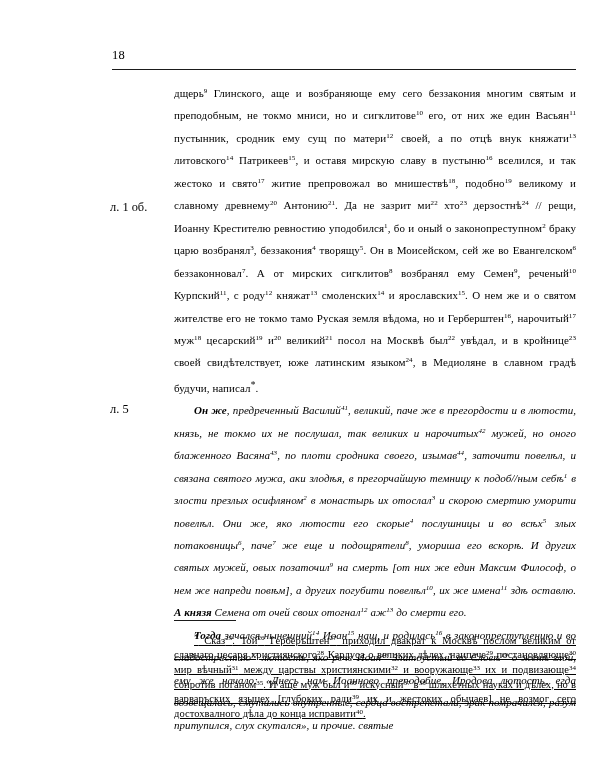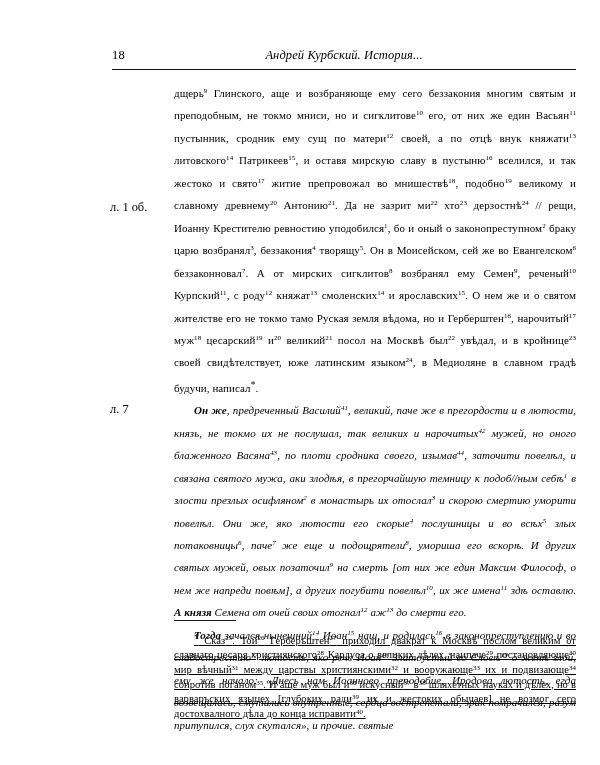--- a/index.html
+++ b/index.html
@@ -128,26 +128,25 @@
     vertical-align: 0.5em;
   }
 </style>
 </head>
 <body>
 
 <div class="page">
 
   <div class="runhead">
     <span class="folio">18</span>
-    <span class="title">Андрей Курбский. История...</span>
     <div class="rule"></div>
   </div>
 
   <div class="marginnote" style="top:196px">л. 1 об.</div>
-  <div class="marginnote" style="top:398px">л. 7</div>
+  <div class="marginnote" style="top:398px">л. 5</div>
 
   <div class="textblock">
     <p class="body">дщерь<sup>9</sup> Глинского, аще и возбраняюще ему сего беззакония многим святым и преподобным, не токмо мниси, но и сигклитове<sup>10</sup> его, от них же един Васьян<sup>11</sup> пустынник, сродник ему сущ по матери<sup>12</sup> своей, а по отцѣ внук княжати<sup>13</sup> литовского<sup>14</sup> Патрикеев<sup>15</sup>, и оставя мирскую славу в пустыню<sup>16</sup> вселился, и так жестоко и свято<sup>17</sup> житие препровожал во мнишествѣ<sup>18</sup>, подобно<sup>19</sup> великому и славному древнему<sup>20</sup> Антонию<sup>21</sup>. Да не зазрит ми<sup>22</sup> хто<sup>23</sup> дерзостнѣ<sup>24</sup> // рещи, Иоанну Крестителю ревностию уподобился<sup>1</sup>, бо и оный о законопреступном<sup>2</sup> браку царю возбранял<sup>3</sup>, беззакония<sup>4</sup> творящу<sup>5</sup>. Он в Моисейском, сей же во Евангелском<sup>6</sup> беззаконновал<sup>7</sup>. А от мирских сигклитов<sup>8</sup> возбранял ему Семен<sup>9</sup>, реченый<sup>10</sup> Курпский<sup>11</sup>, с роду<sup>12</sup> княжат<sup>13</sup> смоленских<sup>14</sup> и ярославских<sup>15</sup>. О нем же и о святом жителстве его не токмо тамо Руская земля вѣдома, но и Герберштен<sup>16</sup>, нарочитый<sup>17</sup> муж<sup>18</sup> цесарский<sup>19</sup> и<sup>20</sup> великий<sup>21</sup> посол на Москвѣ был<sup>22</sup> увѣдал, и в кройнице<sup>23</sup> своей свидѣтелствует, юже латинским языком<sup>24</sup>, в Медиоляне в славном градѣ будучи, написал<span class="ast">*</span>.</p>
     <p class="body indent"><span class="b">Он же</span>, предреченный Василий<sup>41</sup>, великий, паче же в прегордости и в лютости, князь, не токмо их не послушал, так великих и нарочитых<sup>42</sup> мужей, но оного блаженного Васяна<sup>43</sup>, по плоти сродника своего, изымав<sup>44</sup>, заточити повелѣл, и связана святого мужа, аки злодѣя, в прегорчайшую темницу к подоб//ным себѣ<sup>1</sup> в злости презлых осифляном<sup>2</sup> в монастырь их отослал<sup>3</sup> и скорою смертию уморити повелѣл. Они же, яко лютости его скорые<sup>4</sup> послушницы и во всѣх<sup>5</sup> злых потаковницы<sup>6</sup>, паче<sup>7</sup> же еще и подощрятели<sup>8</sup>, умориша его вскорѣ. И других святых мужей, овых позаточил<sup>9</sup> на смерть [от них же един Максим Философ, о нем же напреди повѣм], а других погубити повелѣл<sup>10</sup>, их же имена<sup>11</sup> здѣ оставлю. <span class="b">А князя</span> Семена от очей своих отогнал<sup>12</sup> аж<sup>13</sup> до смерти его.</p>
     <p class="body indent"><span class="b">Тогда</span> зачался нынешний<sup>14</sup> Иоан<sup>15</sup> наш, и родилась<sup>16</sup> в законопреступлению и во сладострастию<sup>17</sup> лютость, яко рече Иоан<sup>18</sup> Златоустый во Словѣ<sup>19</sup> о женѣ злой, ему же начало: «Днесь нам Иоанново преподобие, Иродова лютость, егда возвещалась, смутились внутренные, сердца вострепетали, зрак помрачился, разум притупился, слух скутался», и прочие.  святые</p>
   </div>
 
   <div class="footnotes">
     <div class="fn-rule"></div>
     <p class="fn"><span class="ast">*</span> Сказ<sup>25</sup>. Той<sup>26</sup> Герберъштен<sup>27</sup> приходил двакрат к Москвѣ послом великим от славнаго цесаря християнского<sup>28</sup> Карлуса о великих дѣлех, наипаче<sup>29</sup> постановляюще<sup>30</sup> мир вѣчный<sup>31</sup> между царствы християнскими<sup>32</sup> и вооружающе<sup>33</sup> их и подвизающе<sup>34</sup> сопротив поганом<sup>35</sup>. И аще муж был и<sup>36</sup> искусный<sup>37</sup> в<sup>38</sup> шляхетных науках и дѣлех, но в варваръских языцех [глубоких ради<sup>39</sup> их и жестоких обычаев] не возмог сего достохвалного дѣла до конца исправити<sup>40</sup>.</p>

